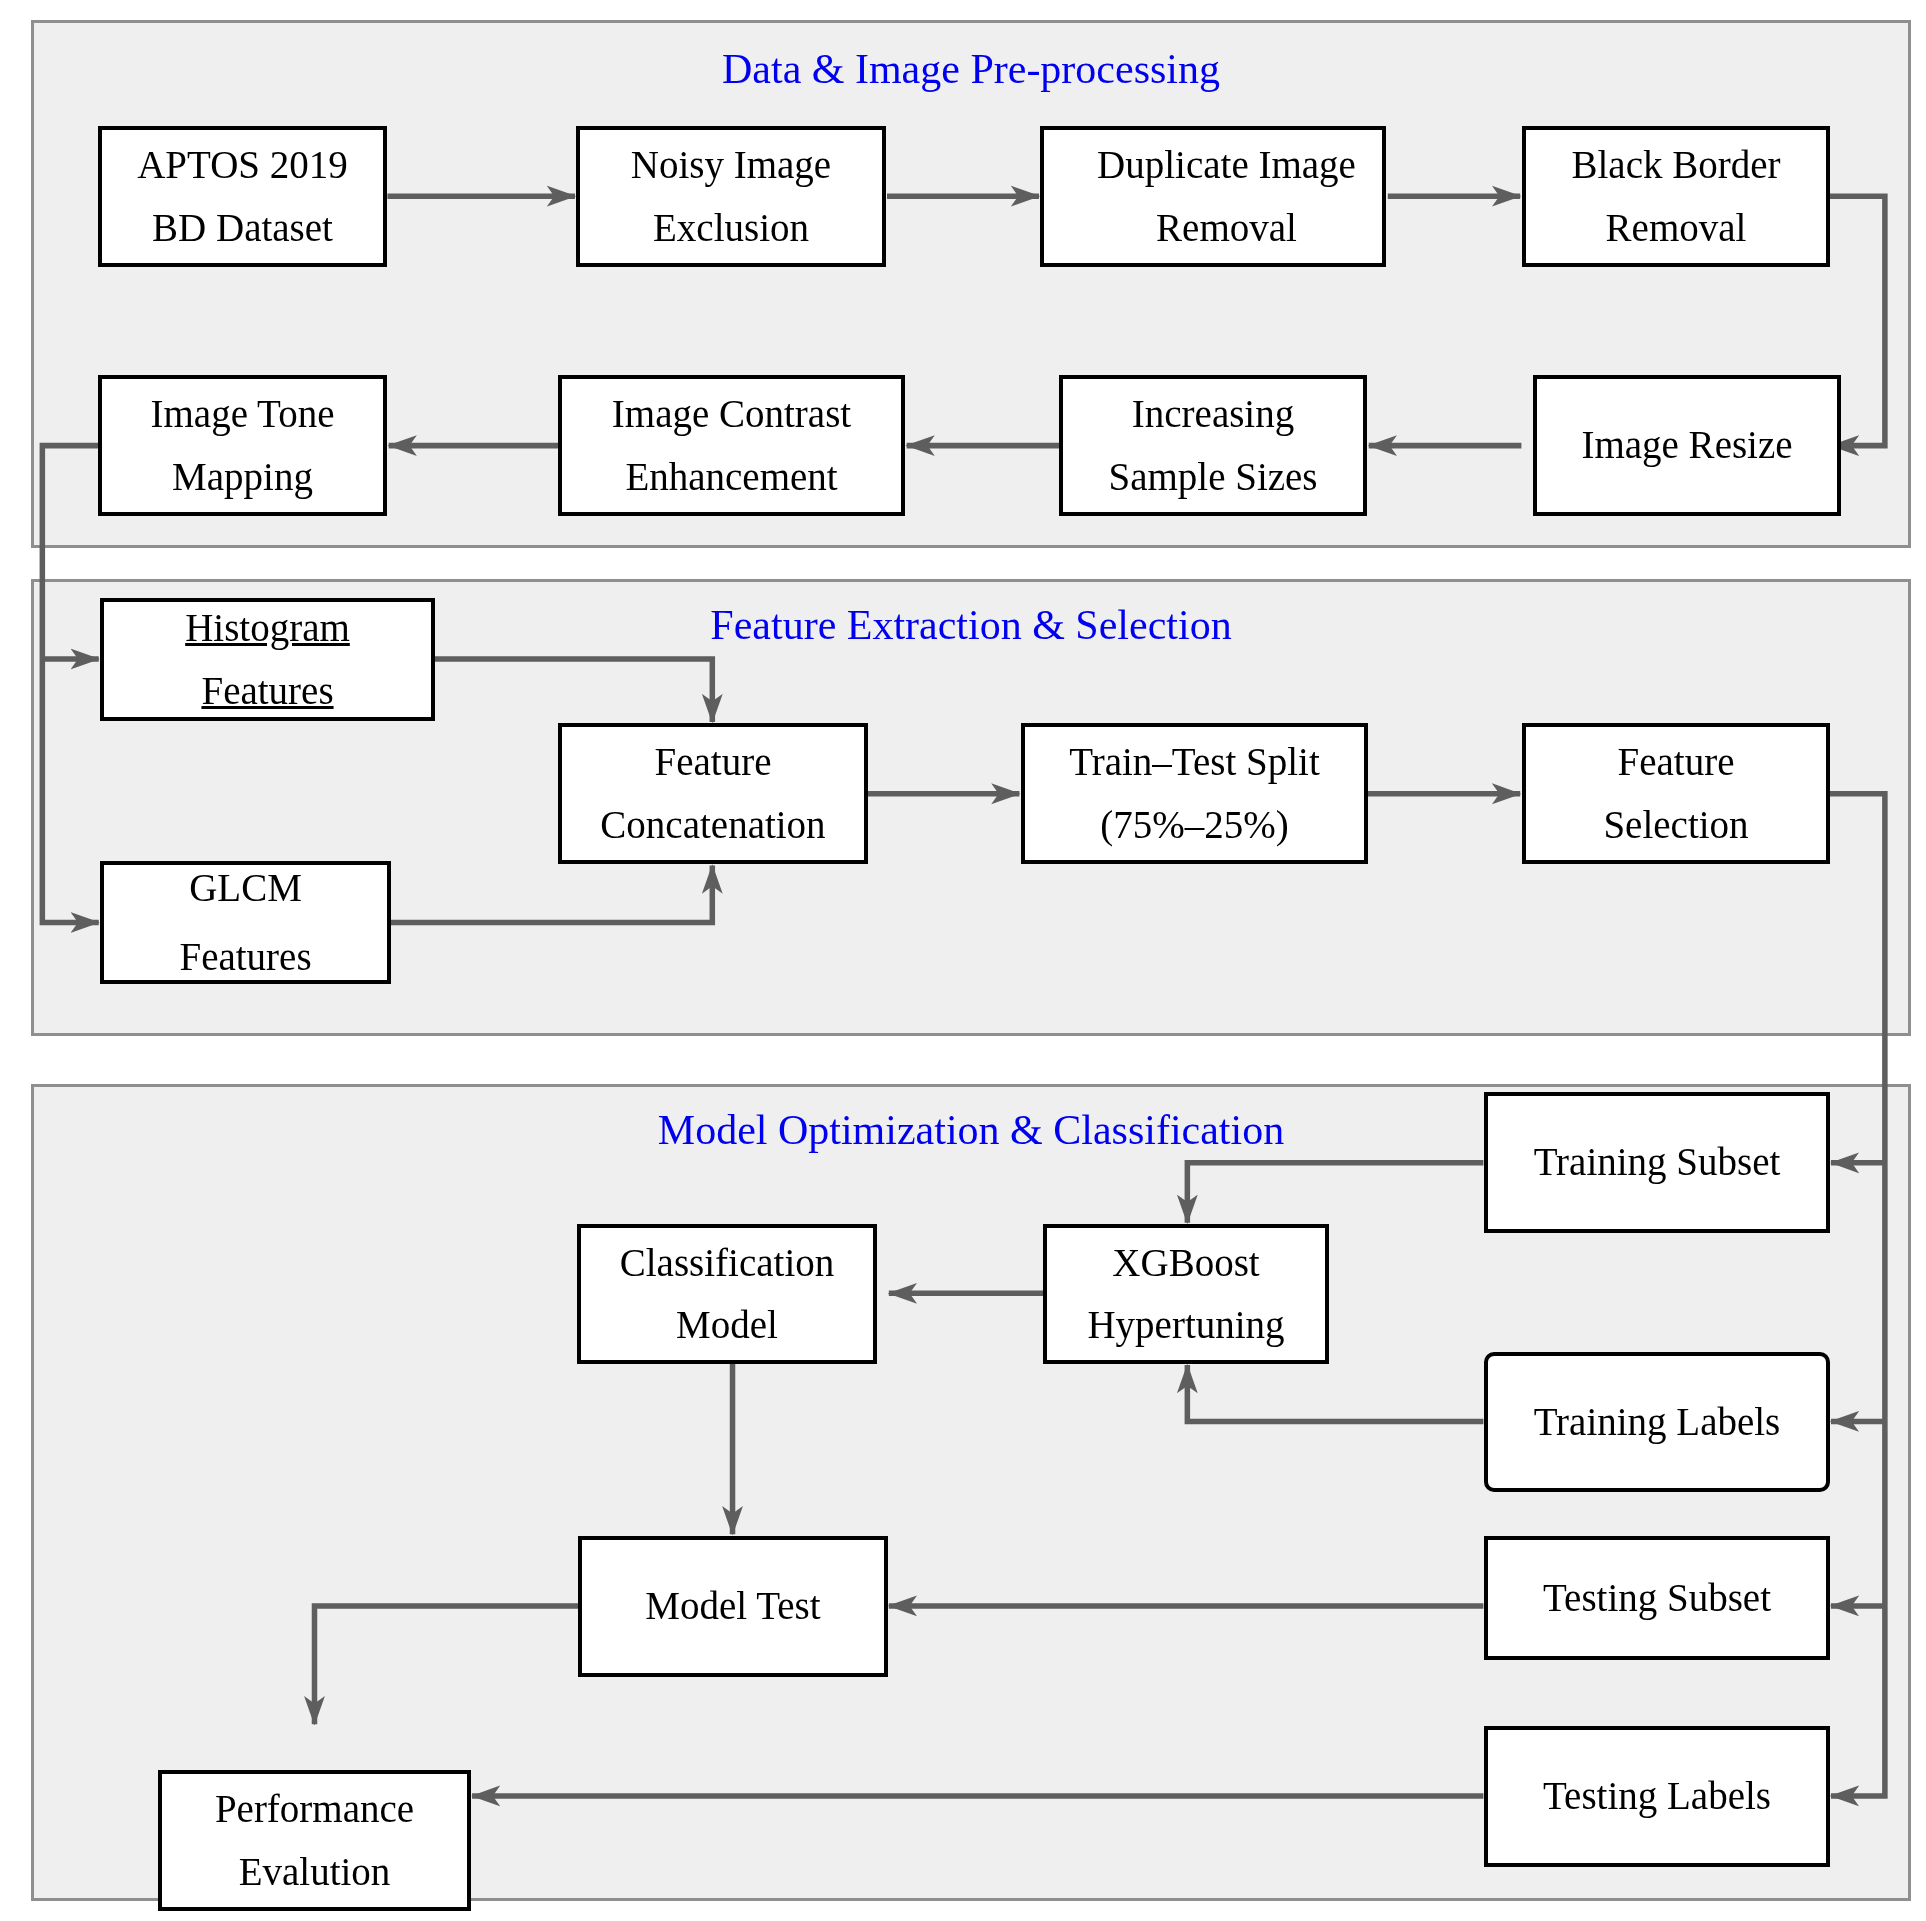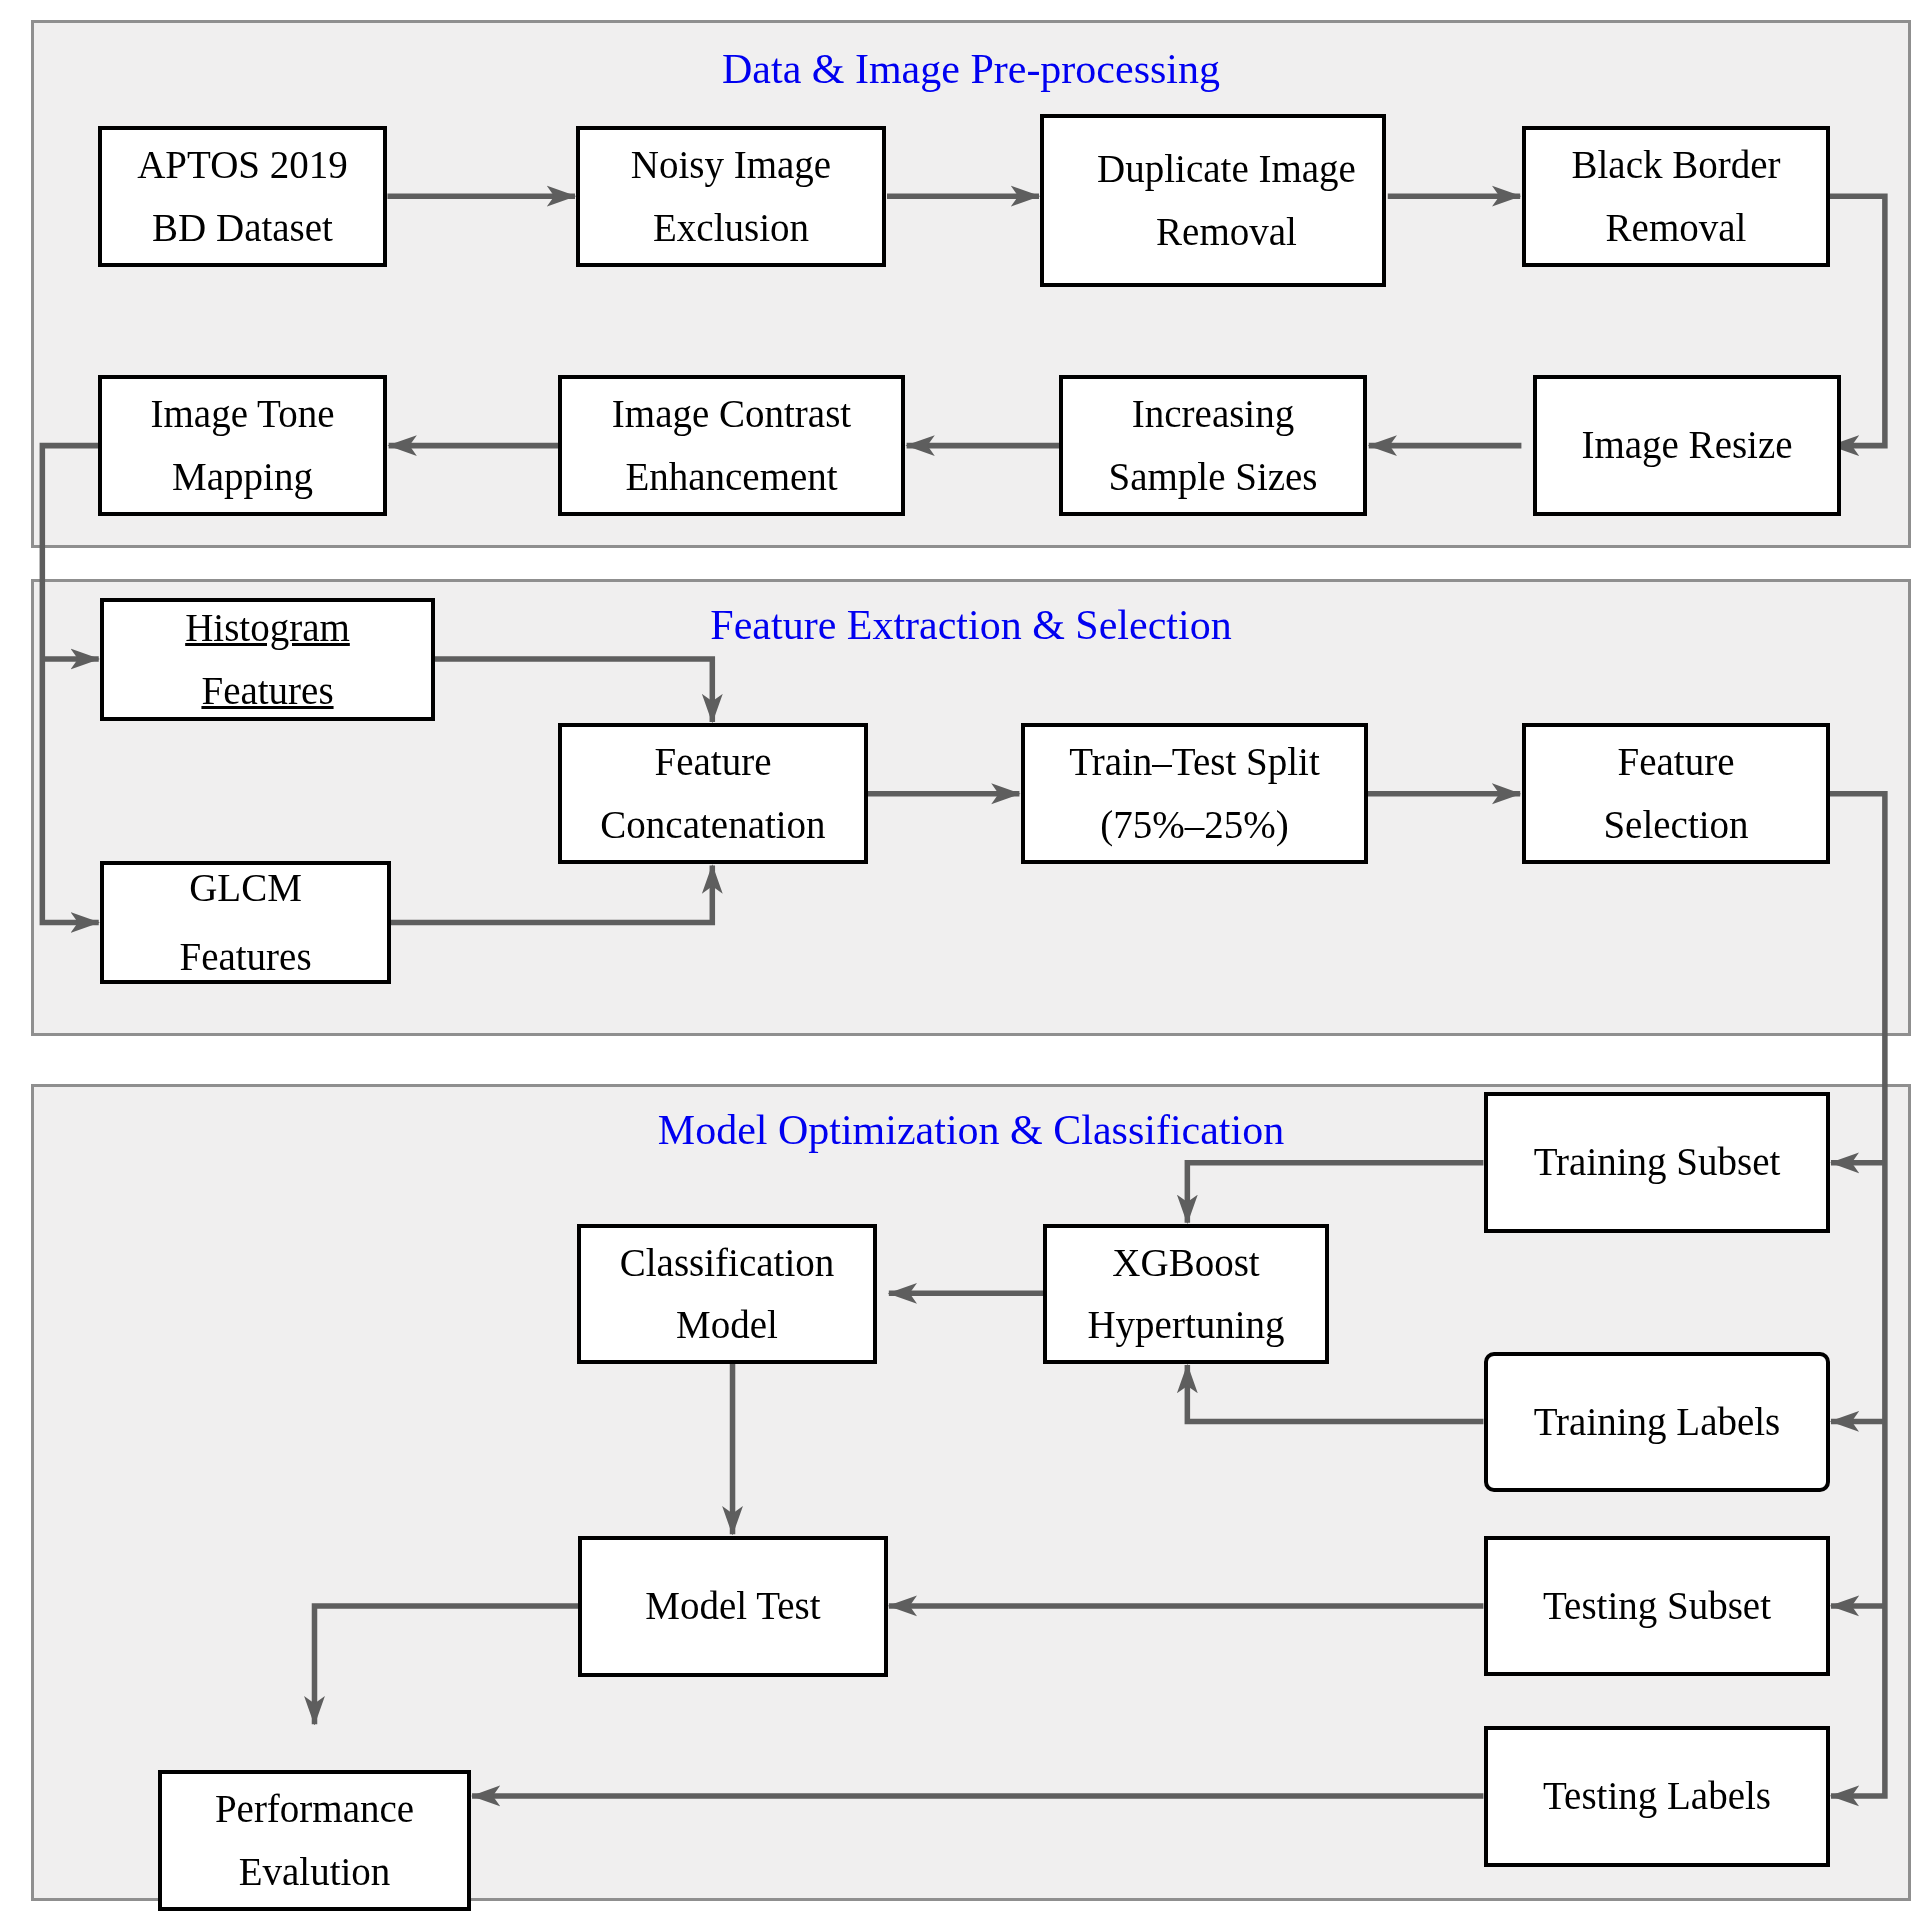--- a/index.html
+++ b/index.html
@@ -111,21 +111,21 @@
   </svg>
 
   <div class="box" style="left:98px; top:126px; width:289px; height:141px;justify-content:center;">
     <span>APTOS 2019</span>
     <span>BD Dataset</span>
   </div>
   <div class="box" style="left:576px; top:126px; width:310px; height:141px;">
     <span>Noisy Image</span>
     <span>Exclusion</span>
   </div>
-  <div class="box" style="left:1040px; top:114px; width:346px; height:173px;padding-left:27px;">
+  <div class="box" style="left:1040px; top:126px; width:346px; height:141px;padding-left:27px;">
     <span>Duplicate Image</span>
     <span>Removal</span>
   </div>
   <div class="box" style="left:1522px; top:126px; width:308px; height:141px;">
     <span>Black Border</span>
     <span>Removal</span>
   </div>
 
   <div class="box" style="left:98px; top:375px; width:289px; height:141px;">
     <span>Image Tone</span>
@@ -174,21 +174,21 @@
   <div class="box" style="left:577px; top:1224px; width:300px; height:140px;">
     <span>Classification</span>
     <span>Model</span>
   </div>
   <div class="box" style="left:1484px; top:1352px; width:346px; height:140px;border-radius:10px;">
     <span>Training Labels</span>
   </div>
   <div class="box" style="left:578px; top:1536px; width:310px; height:141px;">
     <span>Model Test</span>
   </div>
-  <div class="box" style="left:1484px; top:1536px; width:346px; height:140px;font-family:Liberation Serif, serif;">
+  <div class="box" style="left:1484px; top:1536px; width:346px; height:124px;font-family:Liberation Serif, serif;">
     <span>Testing Subset</span>
   </div>
   <div class="box" style="left:158px; top:1726px; width:313px; height:141px;margin-top:44px;">
     <span>Performance</span>
     <span>Evalution</span>
   </div>
   <div class="box" style="left:1484px; top:1726px; width:346px; height:141px;">
     <span>Testing Labels</span>
   </div>
 

